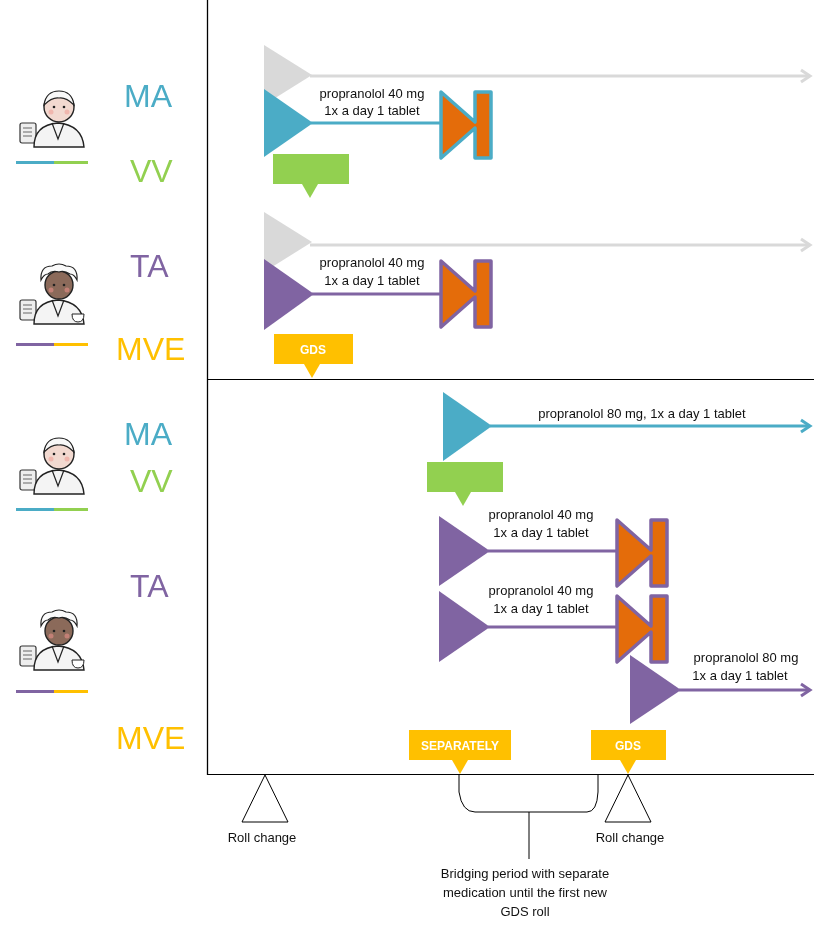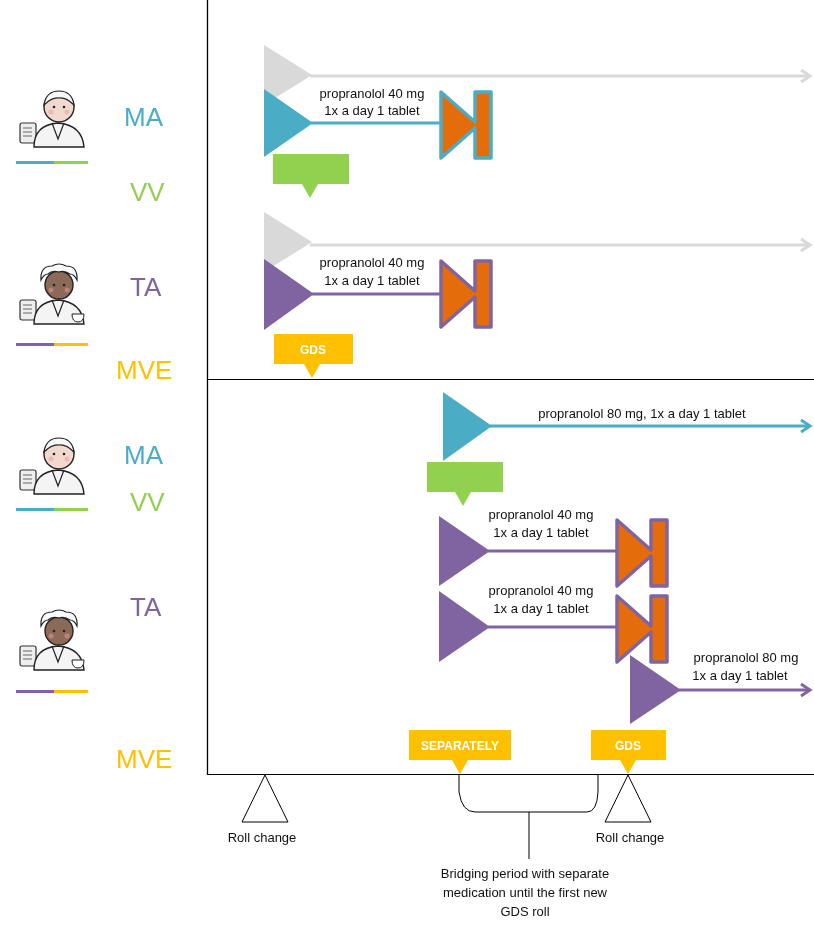--- a/index.html
+++ b/index.html
@@ -1,18 +1,18 @@
 <!DOCTYPE html>
 <html><head>
   <meta charset="utf-8">
   <style>
     html, body { margin: 0; padding: 0; background: #ffffff; }
     body { width: 814px; height: 931px; position: relative; overflow: hidden; font-family: "Liberation Sans", sans-serif; }
     #diagram { position: absolute; left: 0; top: 0; width: 814px; height: 931px; }
-    .role { position: absolute; font-family: "Liberation Sans", sans-serif; font-size: 26px; line-height: 1; margin-top: 24px; }
+    .role { position: absolute; font-family: "Liberation Sans", sans-serif; font-size: 32px; line-height: 1; }
     .lbl { font-family: "Liberation Sans", sans-serif; font-size: 13px; fill: #111; }
     .tag { font-family: "Liberation Sans", sans-serif; font-size: 12px; font-weight: bold; fill: #ffffff; }
     .note { font-family: "Liberation Sans", sans-serif; font-size: 13px; fill: #111; }
   </style>
 </head>
 <body>
 
 <div class="role" style="left:124px; top:80px; color:#4bacc6;">MA</div>
 <div class="role" style="left:130px; top:155px; color:#92d050;">VV</div>
 <div class="role" style="left:130px; top:250px; color:#8064a2;">TA</div>

